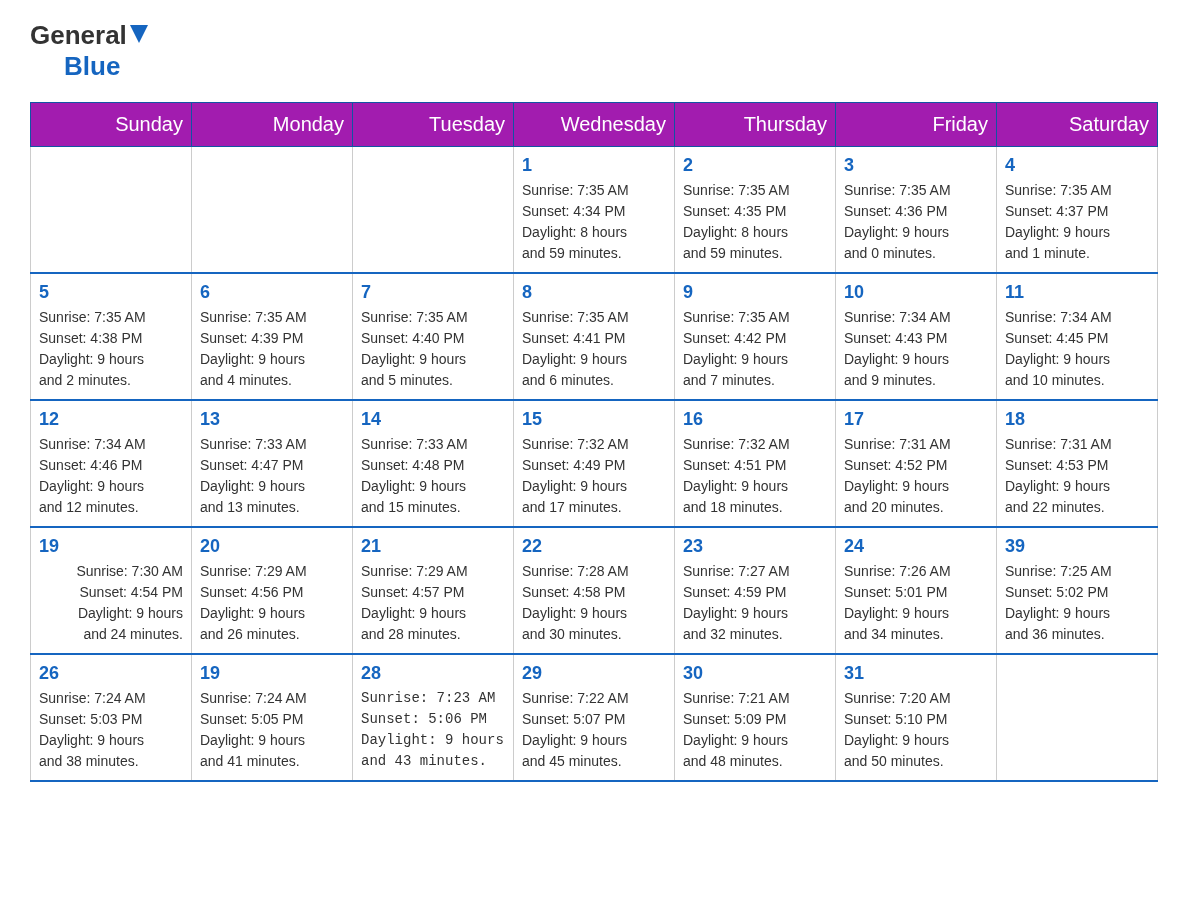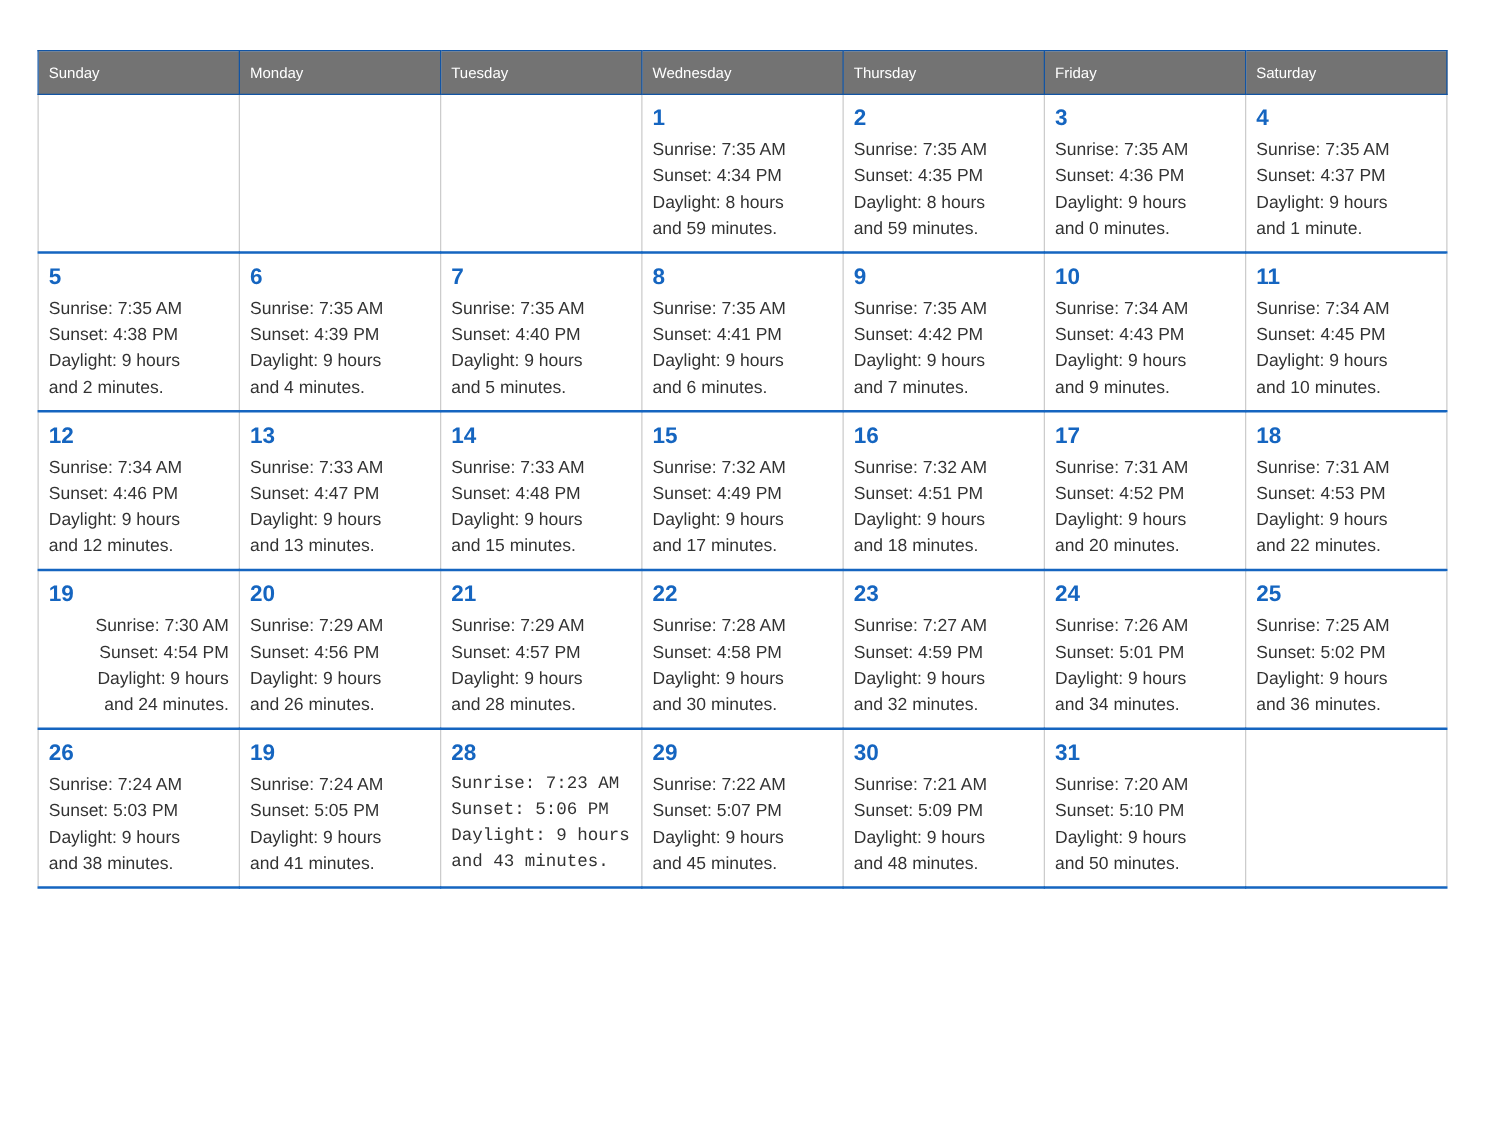--- a/index.html
+++ b/index.html
@@ -35,26 +35,26 @@
       font-size: 22px;
       font-weight: normal;
       color: #555;
     }
     .calendar {
       width: 100%;
       border-collapse: collapse;
       border: 1px solid #bbb;
     }
     .calendar thead tr th {
-      background-color: #737373;
+      background-color: #a21caf;
       color: #fff;
       padding: 10px 8px;
-      font-size: 12px;
+      font-size: 20px;
       font-weight: normal;
-      text-align: left;
+      text-align: right;
       border: 1px solid #1254a3;
     }
     .calendar tbody tr td {
       vertical-align: top;
       padding: 8px 8px;
       border: 1px solid #ccc;
       width: 14.28%;
       min-height: 100px;
     }
     .cell-day {
@@ -90,20 +90,31 @@
     }
     .logo-icon {
       display: inline-block;
       margin-left: 3px;
     }
   </style>
 </head>
 <body>
 
 <div class="header">
+  <div class="logo">
+    <div class="logo-row">
+      <span class="logo-text-general">General</span>
+      <span class="logo-icon">
+        <svg width="18" height="18" viewBox="0 0 18 18">
+          <polygon points="0,0 18,0 9,18" fill="#1565c0"></polygon>
+        </svg>
+      </span>
+    </div>
+    <span class="logo-text-blue" style="margin-left:34px;">Blue</span>
+  </div>
 </div>
 
 <table class="calendar">
   <thead>
     <tr>
     <th>Sunday</th>
         <th>Monday</th>
         <th>Tuesday</th>
         <th>Wednesday</th>
         <th>Thursday</th>
@@ -284,21 +295,21 @@
 and 32 minutes.</div>
         </td>
         <td>
           <div class="cell-day">24</div>
           <div class="cell-info" style="white-space: pre-line;">Sunrise: 7:26 AM
 Sunset: 5:01 PM
 Daylight: 9 hours
 and 34 minutes.</div>
         </td>
         <td>
-          <div class="cell-day">25</div>
+          <div class="cell-day">39</div>
           <div class="cell-info" style="white-space: pre-line;">Sunrise: 7:25 AM
 Sunset: 5:02 PM
 Daylight: 9 hours
 and 36 minutes.</div>
         </td>
       </tr>
       <tr>
         <td>
           <div class="cell-day">26</div>
           <div class="cell-info" style="white-space: pre-line;">Sunrise: 7:24 AM

